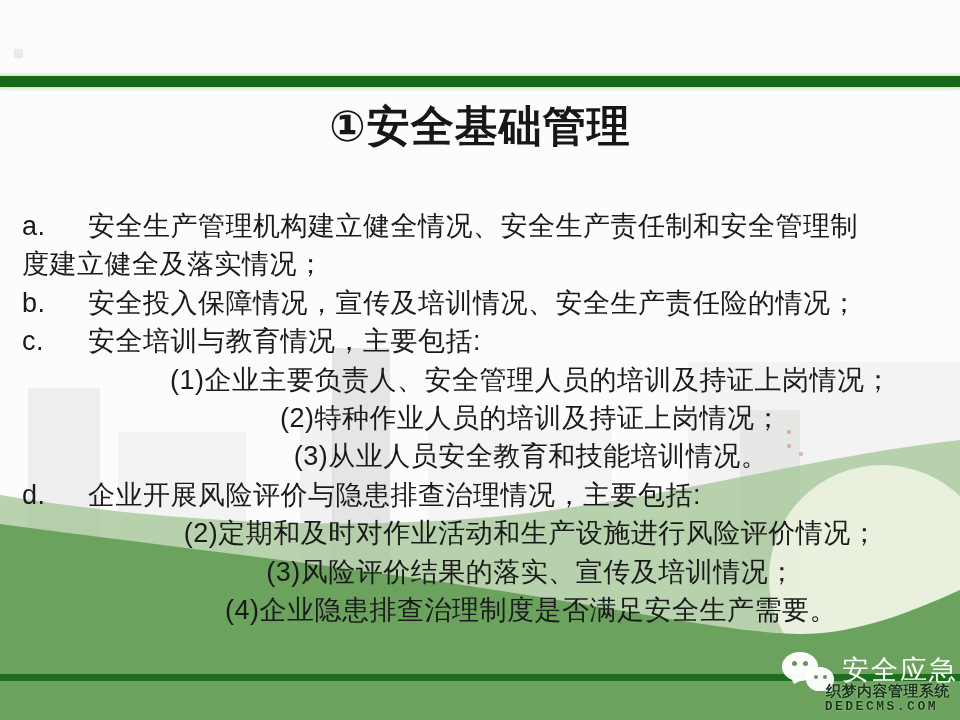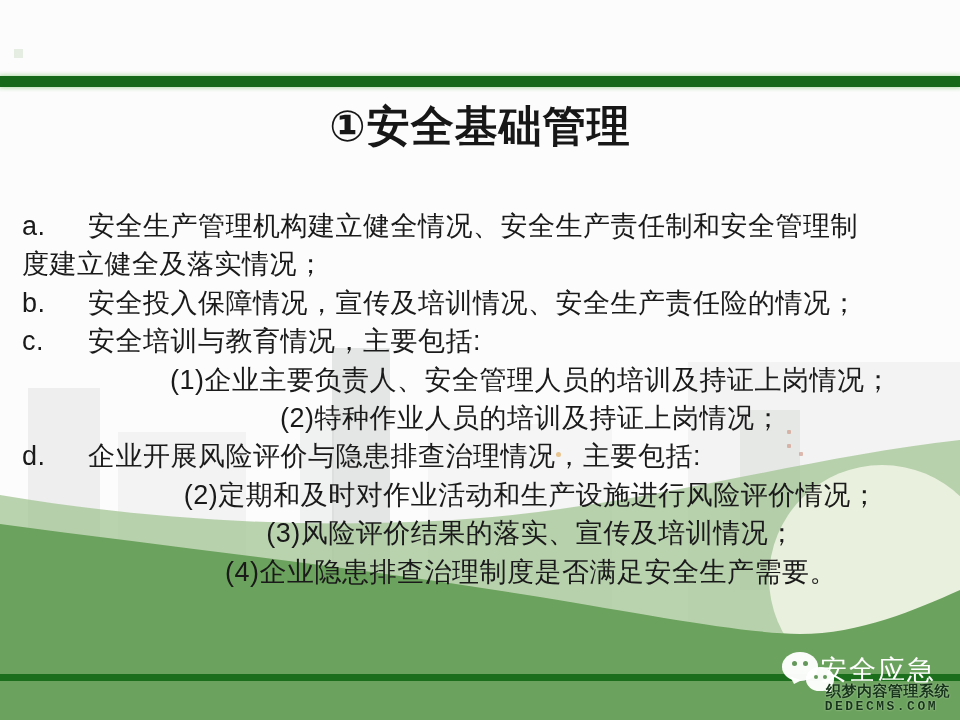--- a/index.html
+++ b/index.html
@@ -36,21 +36,21 @@
              font-size:27px;line-height:38.4px;color:#1a1a1a;font-weight:500;letter-spacing:.5px;}
   .line{white-space:nowrap;}
   .line .marker{display:inline-block;width:66px;}
   .line.sub{padding-left:93px;text-align:center;}
 
   
   .divider{position:absolute;left:0;top:674px;width:960px;height:7px;z-index:2;}
 
   
   .wm{position:absolute;z-index:4;}
-  .wx-label{right:24px;top:655px;font-size:27px;line-height:30px;color:#ffffff;letter-spacing:2px;font-weight:500;margin-left:24px;}
+  .wx-label{right:2px;top:655px;font-size:27px;line-height:30px;color:#ffffff;letter-spacing:2px;font-weight:500;margin-left:24px;}
   .cms1{right:10px;top:682px;font-size:15px;font-weight:700;color:#17351a;letter-spacing:.5px;
         text-shadow:0 0 2px rgba(235,244,225,.7);}
   .cms2{right:22px;top:699px;font-size:13px;font-weight:700;color:#17351a;letter-spacing:2.5px;
         font-family:"Liberation Mono","DejaVu Sans Mono",monospace;text-shadow:0 0 2px rgba(235,244,225,.7);text-align:right;}
 
   
   .wx{left:781px;top:650px;width:56px;height:48px;}
   .bub{position:absolute;background:rgba(255,255,255,.97);border-radius:50% 50% 48% 48%;}
   .bub.big{left:1px;top:2px;width:36px;height:29px;}
   .bub.small{left:25px;top:17px;width:28px;height:24px;}
@@ -92,20 +92,21 @@
 
   <div class="title">①安全基础管理</div>
 
   <div class="body-text" id="body-lines">
       <div class="line"><span class="marker">a.</span><span>安全生产管理机构建立健全情况、安全生产责任制和安全管理制</span></div>
       <div class="line"><span>度建立健全及落实情况；</span></div>
       <div class="line"><span class="marker">b.</span><span>安全投入保障情况，宣传及培训情况、安全生产责任险的情况；</span></div>
       <div class="line"><span class="marker">c.</span><span>安全培训与教育情况，主要包括:</span></div>
       <div class="line sub"><span>(1)企业主要负责人、安全管理人员的培训及持证上岗情况；</span></div>
       <div class="line sub"><span>(2)特种作业人员的培训及持证上岗情况；</span></div>
+      <div class="line sub"><span>(3)从业人员安全教育和技能培训情况。</span></div>
       <div class="line"><span class="marker">d.</span><span>企业开展风险评价与隐患排查治理情况，主要包括:</span></div>
       <div class="line sub"><span>(2)定期和及时对作业活动和生产设施进行风险评价情况；</span></div>
       <div class="line sub"><span>(3)风险评价结果的落实、宣传及培训情况；</span></div>
       <div class="line sub"><span>(4)企业隐患排查治理制度是否满足安全生产需要。</span></div>
     </div>
 
   <div class="divider" style="background: rgb(27, 110, 27);"></div>
 
   <div class="wm wx">
     <div class="bub big">

